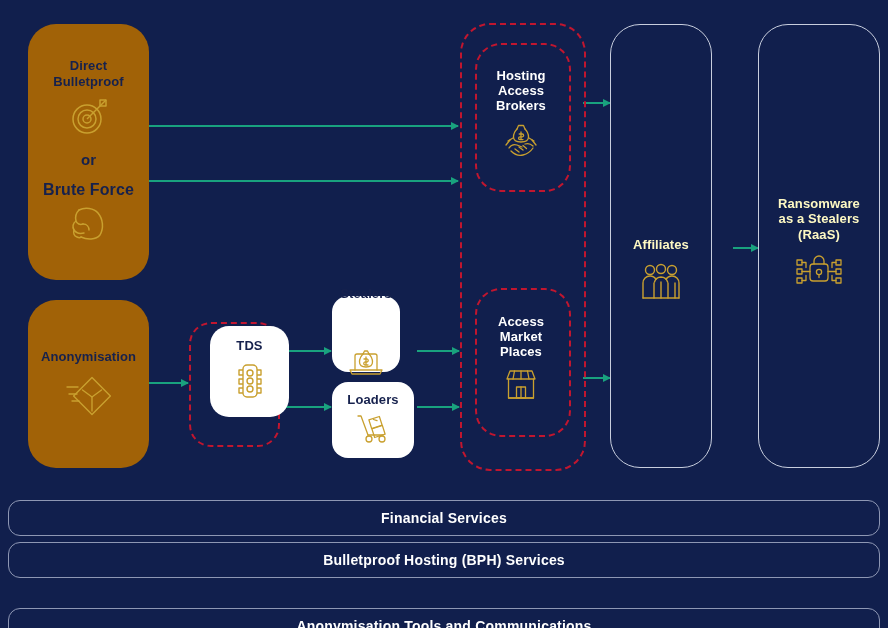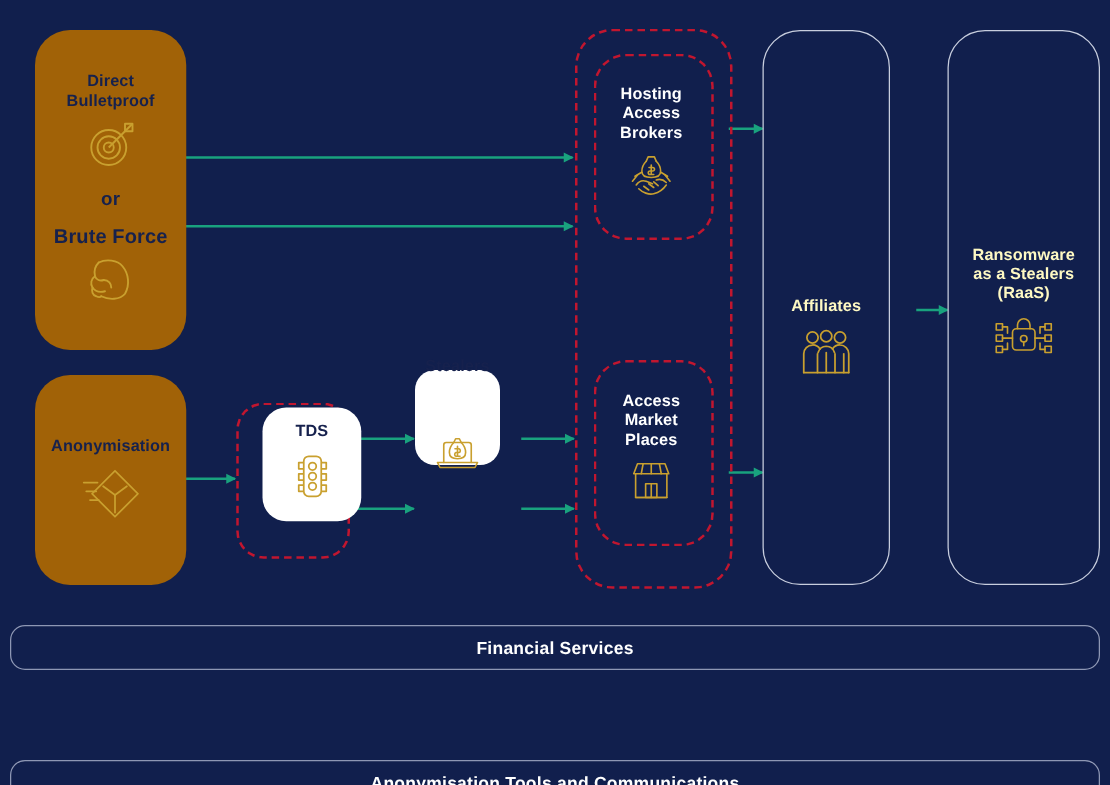--- a/index.html
+++ b/index.html
@@ -168,20 +168,34 @@
       <svg width="40" height="32" viewBox="0 0 40 32" fill="none" stroke="#c9a02f" stroke-width="1.3" stroke-linejoin="round" stroke-linecap="round">
         <path d="M9 24 V10 a2 2 0 0 1 2-2 h18 a2 2 0 0 1 2 2 v14"></path>
         <path d="M4 24 H36 L34 28 H6 Z"></path>
         <path d="M17 8 c-2 2 -3.5 5 -3.5 8 0 3 2 5 6.5 5 s6.5-2 6.5-5 c0-3 -1.5-6 -3.5-8"></path>
         <path d="M17 8 l1.5-3 h3 L23 8"></path>
         <path d="M20 11 v8 M18 13 h3.2 a1.6 1.6 0 0 1 0 3 h-2.4 a1.6 1.6 0 0 0 0 3 H22"></path>
       </svg>
     </span>
   </div>
 
+  <div class="node card-small" style="left:332px;top:382px;width:82px;height:76px;">
+    <div class="label" style="font-size:13px;">Loaders</div>
+    <span class="ico" style="margin-top:5px;">
+      <svg width="40" height="32" viewBox="0 0 40 32" fill="none" stroke="#c9a02f" stroke-width="1.3" stroke-linejoin="round" stroke-linecap="round">
+        <path d="M5 4 h3 l7 19"></path>
+        <path d="M15 23 h15"></path>
+        <rect x="17" y="6" width="11" height="9" transform="rotate(-18 22.5 10.5)"></rect>
+        <rect x="20" y="15" width="11" height="9" transform="rotate(-18 25.5 19.5)"></rect>
+        <path d="M20.5 7.5 l3.5 1.2"></path>
+        <circle cx="16" cy="27" r="3"></circle>
+        <circle cx="29" cy="27" r="3"></circle>
+      </svg>
+    </span>
+  </div>
 
   <div class="dashed-red" style="position:absolute;left:475px;top:43px;width:92px;height:145px;border-radius:26px;"></div>
   <div class="node dashed-red-node" style="left:475px;top:43px;width:92px;height:145px;">
     <div class="label" style="font-size:13px;">
       <span>Hosting</span><br>
       <span>Access</span><br>
       <span>Brokers</span>
     </div>
     <span class="ico" style="margin-top:8px;">
       <svg width="40" height="38" viewBox="0 0 40 38" fill="none" stroke="#c9a02f" stroke-width="1.3" stroke-linejoin="round" stroke-linecap="round">
@@ -260,17 +274,20 @@
         <path d="M43 10.5 h-4 v5"></path>
         <path d="M43 19.5 h-8"></path>
         <path d="M43 28.5 h-4 v-5"></path>
       </svg>
     </span>
   </div>
 
   <div class="bar" style="left:8px;top:500px;width:872px;height:36px;">
     <span>Financial Services</span>
   </div>
+  <div class="bar" style="left:8px;top:542px;width:872px;height:36px;">
+    <span>Bulletproof Hosting (BPH) Services</span>
+  </div>
   <div class="bar" style="left:8px;top:608px;width:872px;height:36px;">
     <span>Anonymisation Tools and Communications</span>
   </div>
 
 </div>
 
 </body></html>

